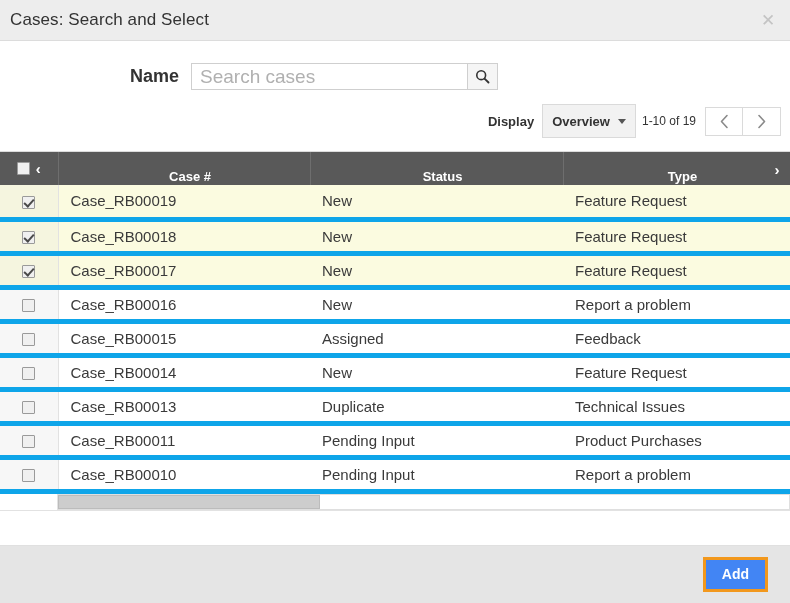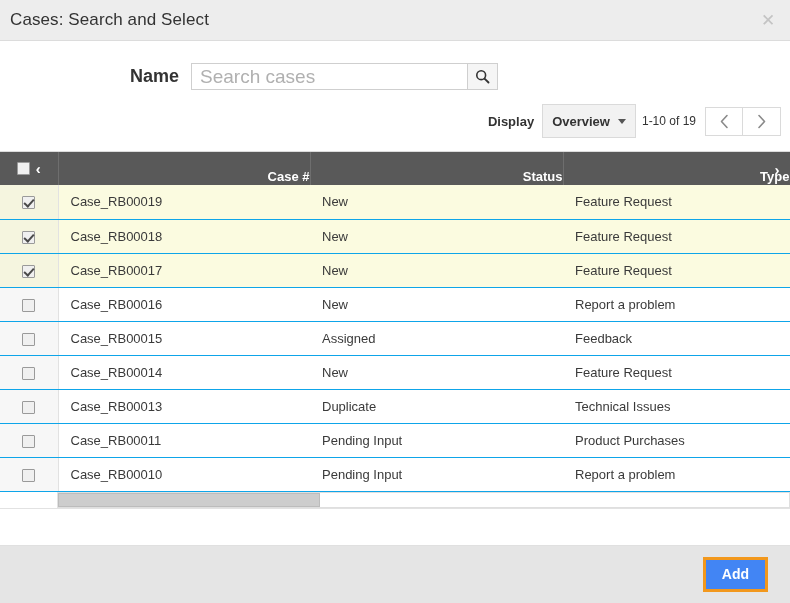--- a/index.html
+++ b/index.html
@@ -134,21 +134,21 @@
   table.grid {
     width: 790px;
     border-collapse: collapse;
     table-layout: fixed;
   }
   table.grid th {
     background: #595959;
     color: #ffffff;
     font-size: 13px;
     font-weight: bold;
-    text-align: right;
+    text-align: center;
     height: 33px;
     padding: 16px 0 0 12px;
     border-right: 1px solid #6e6e6e;
     vertical-align: middle;
   }
   table.grid th.col-check {
     width: 58px;
     padding: 0;
     text-align: center;
     background: #595959;
@@ -188,24 +188,24 @@
     cursor: pointer;
   }
   .th-chev-right {
     position: absolute;
     right: 10px; top: 50%;
     transform: translateY(-50%);
   }
 
   table.grid td {
     height: 34px;
-    font-size: 13px;
+    font-size: 15px;
     color: #3a3a3a;
     padding: 0 0 0 12px;
-    border-bottom: 1px solid #0ea5e9;
+    border-bottom: 5px solid #0ea5e9;
     background: #ffffff;
     vertical-align: middle;
     white-space: nowrap;
     overflow: hidden;
   }
   table.grid td.cell-check {
     width: 58px;
     padding: 0;
     text-align: center;
     background: #f7f7f7;

